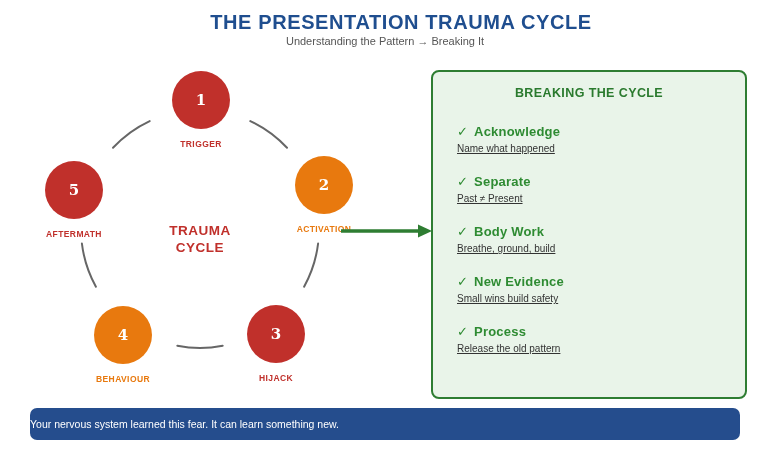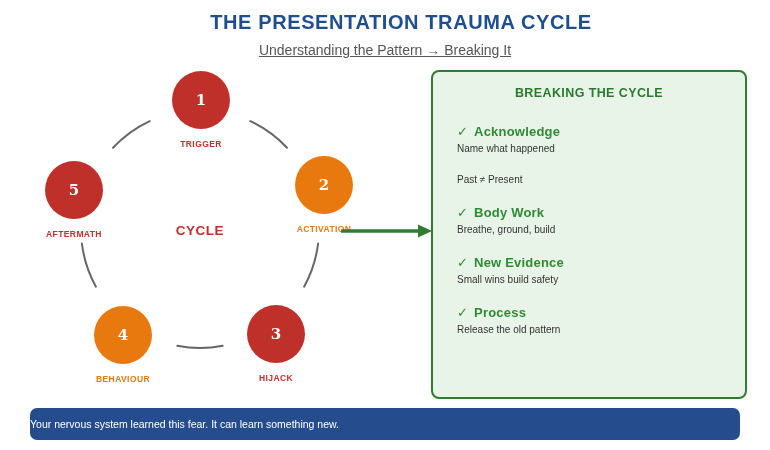--- a/index.html
+++ b/index.html
@@ -17,25 +17,24 @@
   .page-title {
     margin-top: 11px;
     text-align: center;
     font-size: 20px;
     font-weight: bold;
     letter-spacing: 0.6px;
     color: var(--title-blue);
     padding-left: 32px;
   }
   .page-subtitle {
-    margin-top: 8px;
-    text-align: center;
-    font-size: 14px;
+    margin-top: 1px;
+    text-align: center;
+    font-size: 11px;
     color: var(--subtitle-gray);
-    text-decoration: underline;
   }
 
   
   .cycle-node {
     position: absolute;
     width: 120px;
     display: flex;
     flex-direction: column;
     align-items: center;
   }
@@ -118,20 +117,21 @@
     font-size: 13px;
     font-weight: bold;
     color: var(--green-bright);
     letter-spacing: 0.2px;
   }
   .item-heading .check { font-weight: normal; margin-right: 6px; }
   .item-desc {
     margin-top: 4px;
     font-size: 10px;
     color: var(--desc-gray);
+    text-decoration: underline;
   }
 
   
   .bottom-banner {
     position: absolute;
     left: 30px;
     top: 408px;
     width: 710px;
     height: 32px;
     background: var(--banner-blue);
@@ -176,20 +176,21 @@
     <div class="node-label">BEHAVIOUR</div>
   </div>
   <div class="cycle-node node-5" data-color="red">
     <div class="node-circle">
         <span>5</span>
       </div>
     <div class="node-label">AFTERMATH</div>
   </div>
 
   <div class="cycle-center">
+    <div>TRAUMA</div>
     <div>CYCLE</div>
   </div>
 
   <svg class="overlay-svg" viewBox="0 0 770 450" xmlns="http://www.w3.org/2000/svg">
     <path class="arc" d="M 250.3 121.1 A 119 119 0 0 1 287.0 147.8"></path>
     <path class="arc" d="M 318.1 243.5 A 119 119 0 0 1 304.1 286.7"></path>
     <path class="arc" d="M 222.7 345.8 A 119 119 0 0 1 177.3 345.8"></path>
     <path class="arc" d="M 95.9 286.7 A 119 119 0 0 1 81.9 243.5"></path>
     <path class="arc" d="M 113.0 147.8 A 119 119 0 0 1 149.7 121.1"></path>
     <g>
@@ -201,20 +202,21 @@
   <div class="breaking-panel">
     <div class="panel-title">BREAKING THE CYCLE</div>
     <div class="panel-items">
 
       <div class="panel-item">
         <div class="item-heading"><span class="check">✓</span><span>Acknowledge</span></div>
         <div class="item-desc">Name what happened</div>
       </div>
 
       <div class="panel-item">
+        <div class="item-heading"><span class="check">✓</span><span>Separate</span></div>
         <div class="item-desc">Past ≠ Present</div>
       </div>
 
       <div class="panel-item">
         <div class="item-heading"><span class="check">✓</span><span>Body Work</span></div>
         <div class="item-desc">Breathe, ground, build</div>
       </div>
 
       <div class="panel-item">
         <div class="item-heading"><span class="check">✓</span><span>New Evidence</span></div>

